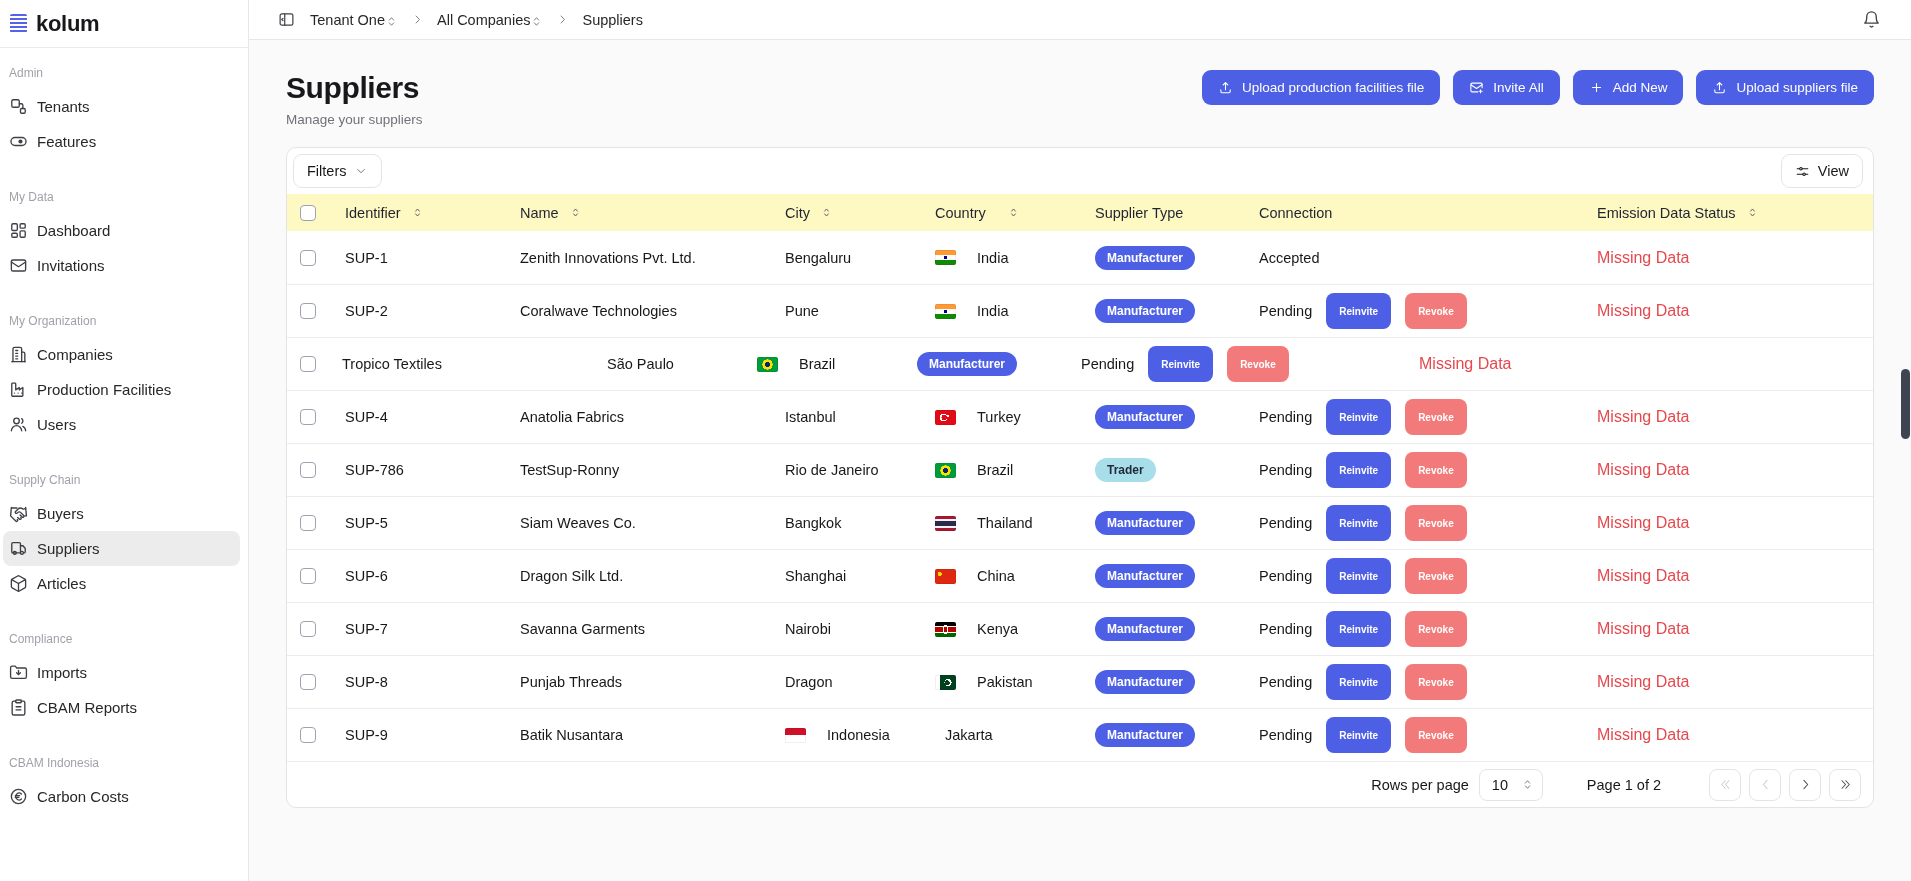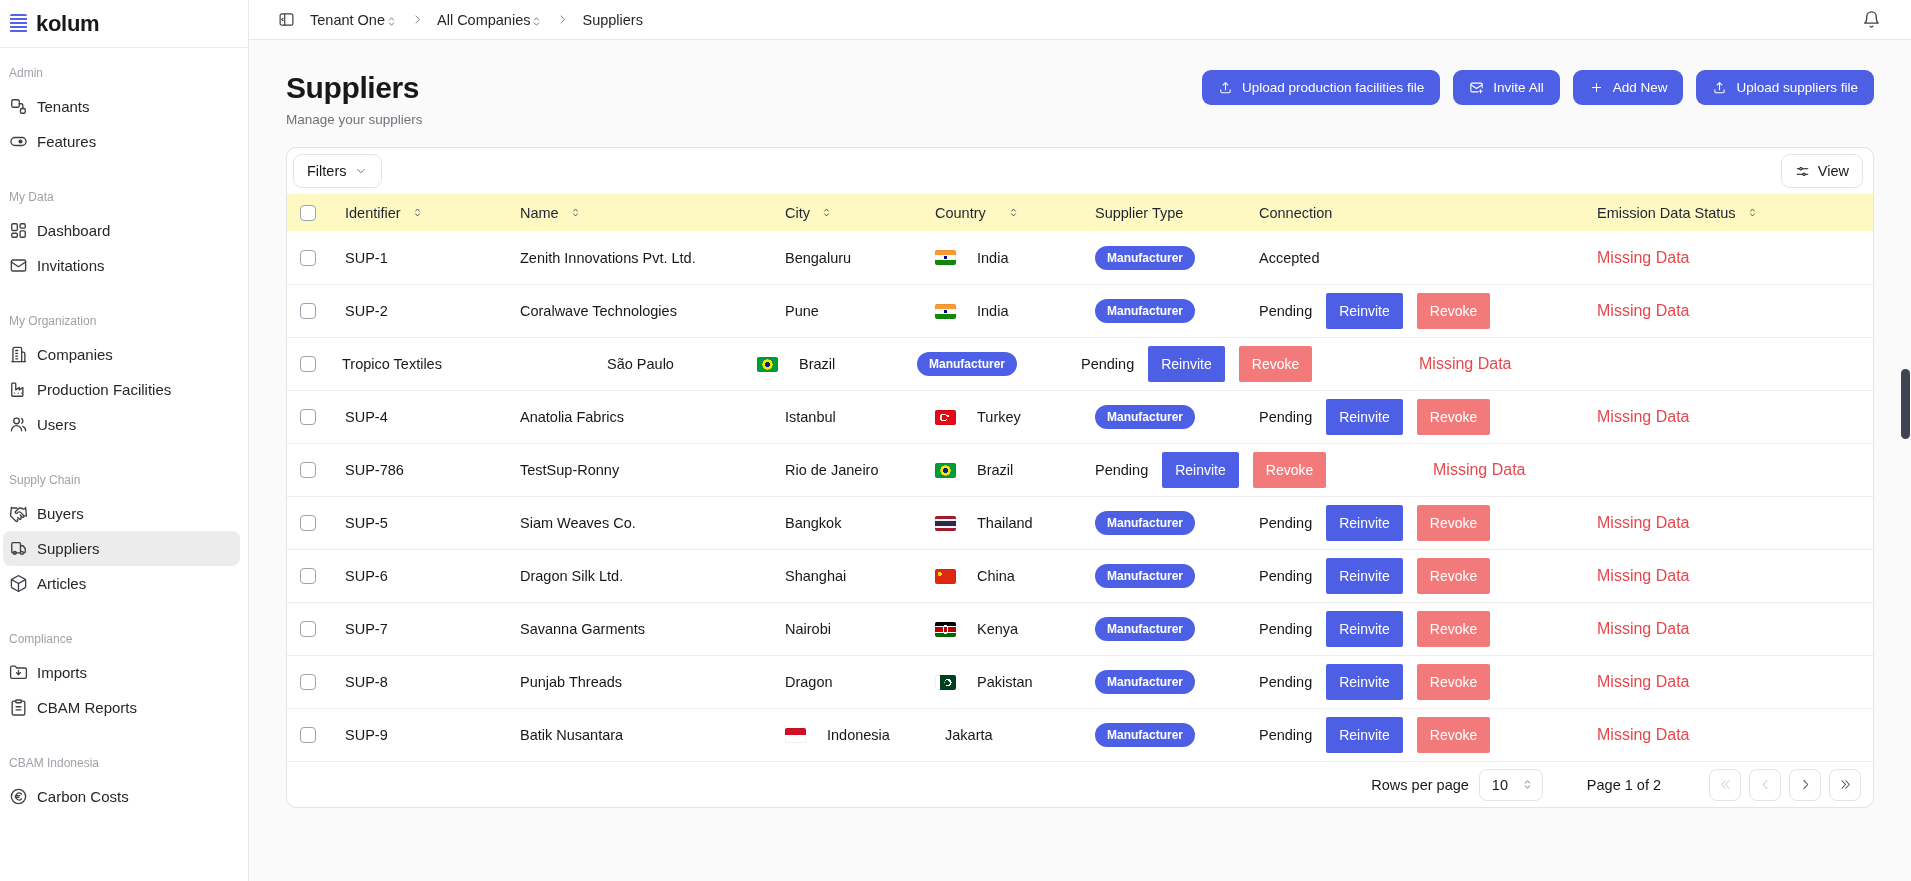--- a/index.html
+++ b/index.html
@@ -66,21 +66,21 @@
   .flag-br { background:radial-gradient(circle at 50% 50%, #002776 0 2.6px, rgba(0,0,0,0) 2.7px), radial-gradient(circle at 50% 50%, #ffdf00 0 5px, rgba(0,0,0,0) 5.2px), #009c3b; }
   .flag-tr { background:radial-gradient(circle at 62% 40%, #fff 0 1.1px, rgba(0,0,0,0) 1.2px), radial-gradient(circle at 44% 50%, #e30a17 0 2.7px, rgba(0,0,0,0) 2.8px), radial-gradient(circle at 40% 50%, #fff 0 3.7px, rgba(0,0,0,0) 3.8px), #e30a17; }
   .flag-th { background:linear-gradient(180deg,#a51931 0 17%,#f4f5f8 17% 33%,#2d2a4a 33% 67%,#f4f5f8 67% 83%,#a51931 83%); }
   .flag-cn { background:radial-gradient(circle at 22% 32%, #ffde00 0 2px, rgba(0,0,0,0) 2.1px), #de2910; }
   .flag-ke { background:radial-gradient(ellipse 2.5px 4.5px at 50% 50%, #bb0000 0 60%, #ffffff 61% 100%, rgba(0,0,0,0) 100%), linear-gradient(180deg,#000 0 28%,#fff 28% 34%,#bb0000 34% 66%,#fff 66% 72%,#006600 72%); }
   .flag-pk { background:radial-gradient(circle at 70% 40%, #fff 0 1.1px, rgba(0,0,0,0) 1.2px), radial-gradient(circle at 58% 52%, #01411c 0 2.5px, rgba(0,0,0,0) 2.6px), radial-gradient(circle at 62% 50%, #fff 0 3.5px, rgba(0,0,0,0) 3.6px), linear-gradient(90deg,#fff 0 25%,#01411c 25%); }
   .flag-id { background:linear-gradient(180deg,#ce1126 0 50%,#fff 50%); }
   .badge { display:inline-flex; align-items:center; height:24px; padding:0 12px; border-radius:999px; font-size:12px; font-weight:700; }
   .badge-manufacturer { background:#4d60e5; color:#fff; }
   .badge-trader { background:#a8deea; color:#1f2937; }
-  .act { height:36px; padding:0 13px; border:none; border-radius:2px; font-size:14px; font-weight:400; color:#fff; cursor:pointer; font-family:inherit; }
+  .act { height:36px; padding:0 13px; border:none; border-radius:8px; font-size:10px; font-weight:700; color:#fff; cursor:pointer; font-family:inherit; }
   .act-primary { background:#4d60e5; }
   .act-danger { background:#f37a7a; }
   .emission { color:#e5484d; font-size:16px; }
 
   
   .tfoot { display:flex; align-items:center; justify-content:flex-end; padding:7px 12px; border-top:1px solid #ececef; height:46px; }
   .rpp-label { font-size:14.5px; margin-right:10px; }
   .rpp-select { display:flex; align-items:center; justify-content:space-between; width:64px; height:32px; padding:0 8px 0 12px; border:1px solid #e4e4e7; border-radius:8px; font-size:14.5px; cursor:pointer; margin-right:44px; background:#fff; }
   .page-info { font-size:14.5px; font-weight:500; margin-right:48px; }
   .pg-group { display:flex; gap:8px; }
@@ -527,20 +527,23 @@
             <div class="tr">
               <div class="td c0">
                 <span class="cb"></span>
               </div>
               <div class="td c1">SUP-786</div>
               <div class="td c2">TestSup-Ronny</div>
               <div class="td c3">Rio de Janeiro</div>
               <div class="td c4">
                 <span class="flag flag-br"></span>
                 <span>Brazil</span>
+              </div>
+              <div class="td c5">
+                <span class="badge badge-trader">Trader</span>
               </div>
               <div class="td c6">
                 <span>Pending</span>
                 <button class="act act-primary">Reinvite</button>
                 <button class="act act-danger">Revoke</button>
               </div>
               <div class="td c7">
                 <span class="emission">Missing Data</span>
               </div>
             </div>

